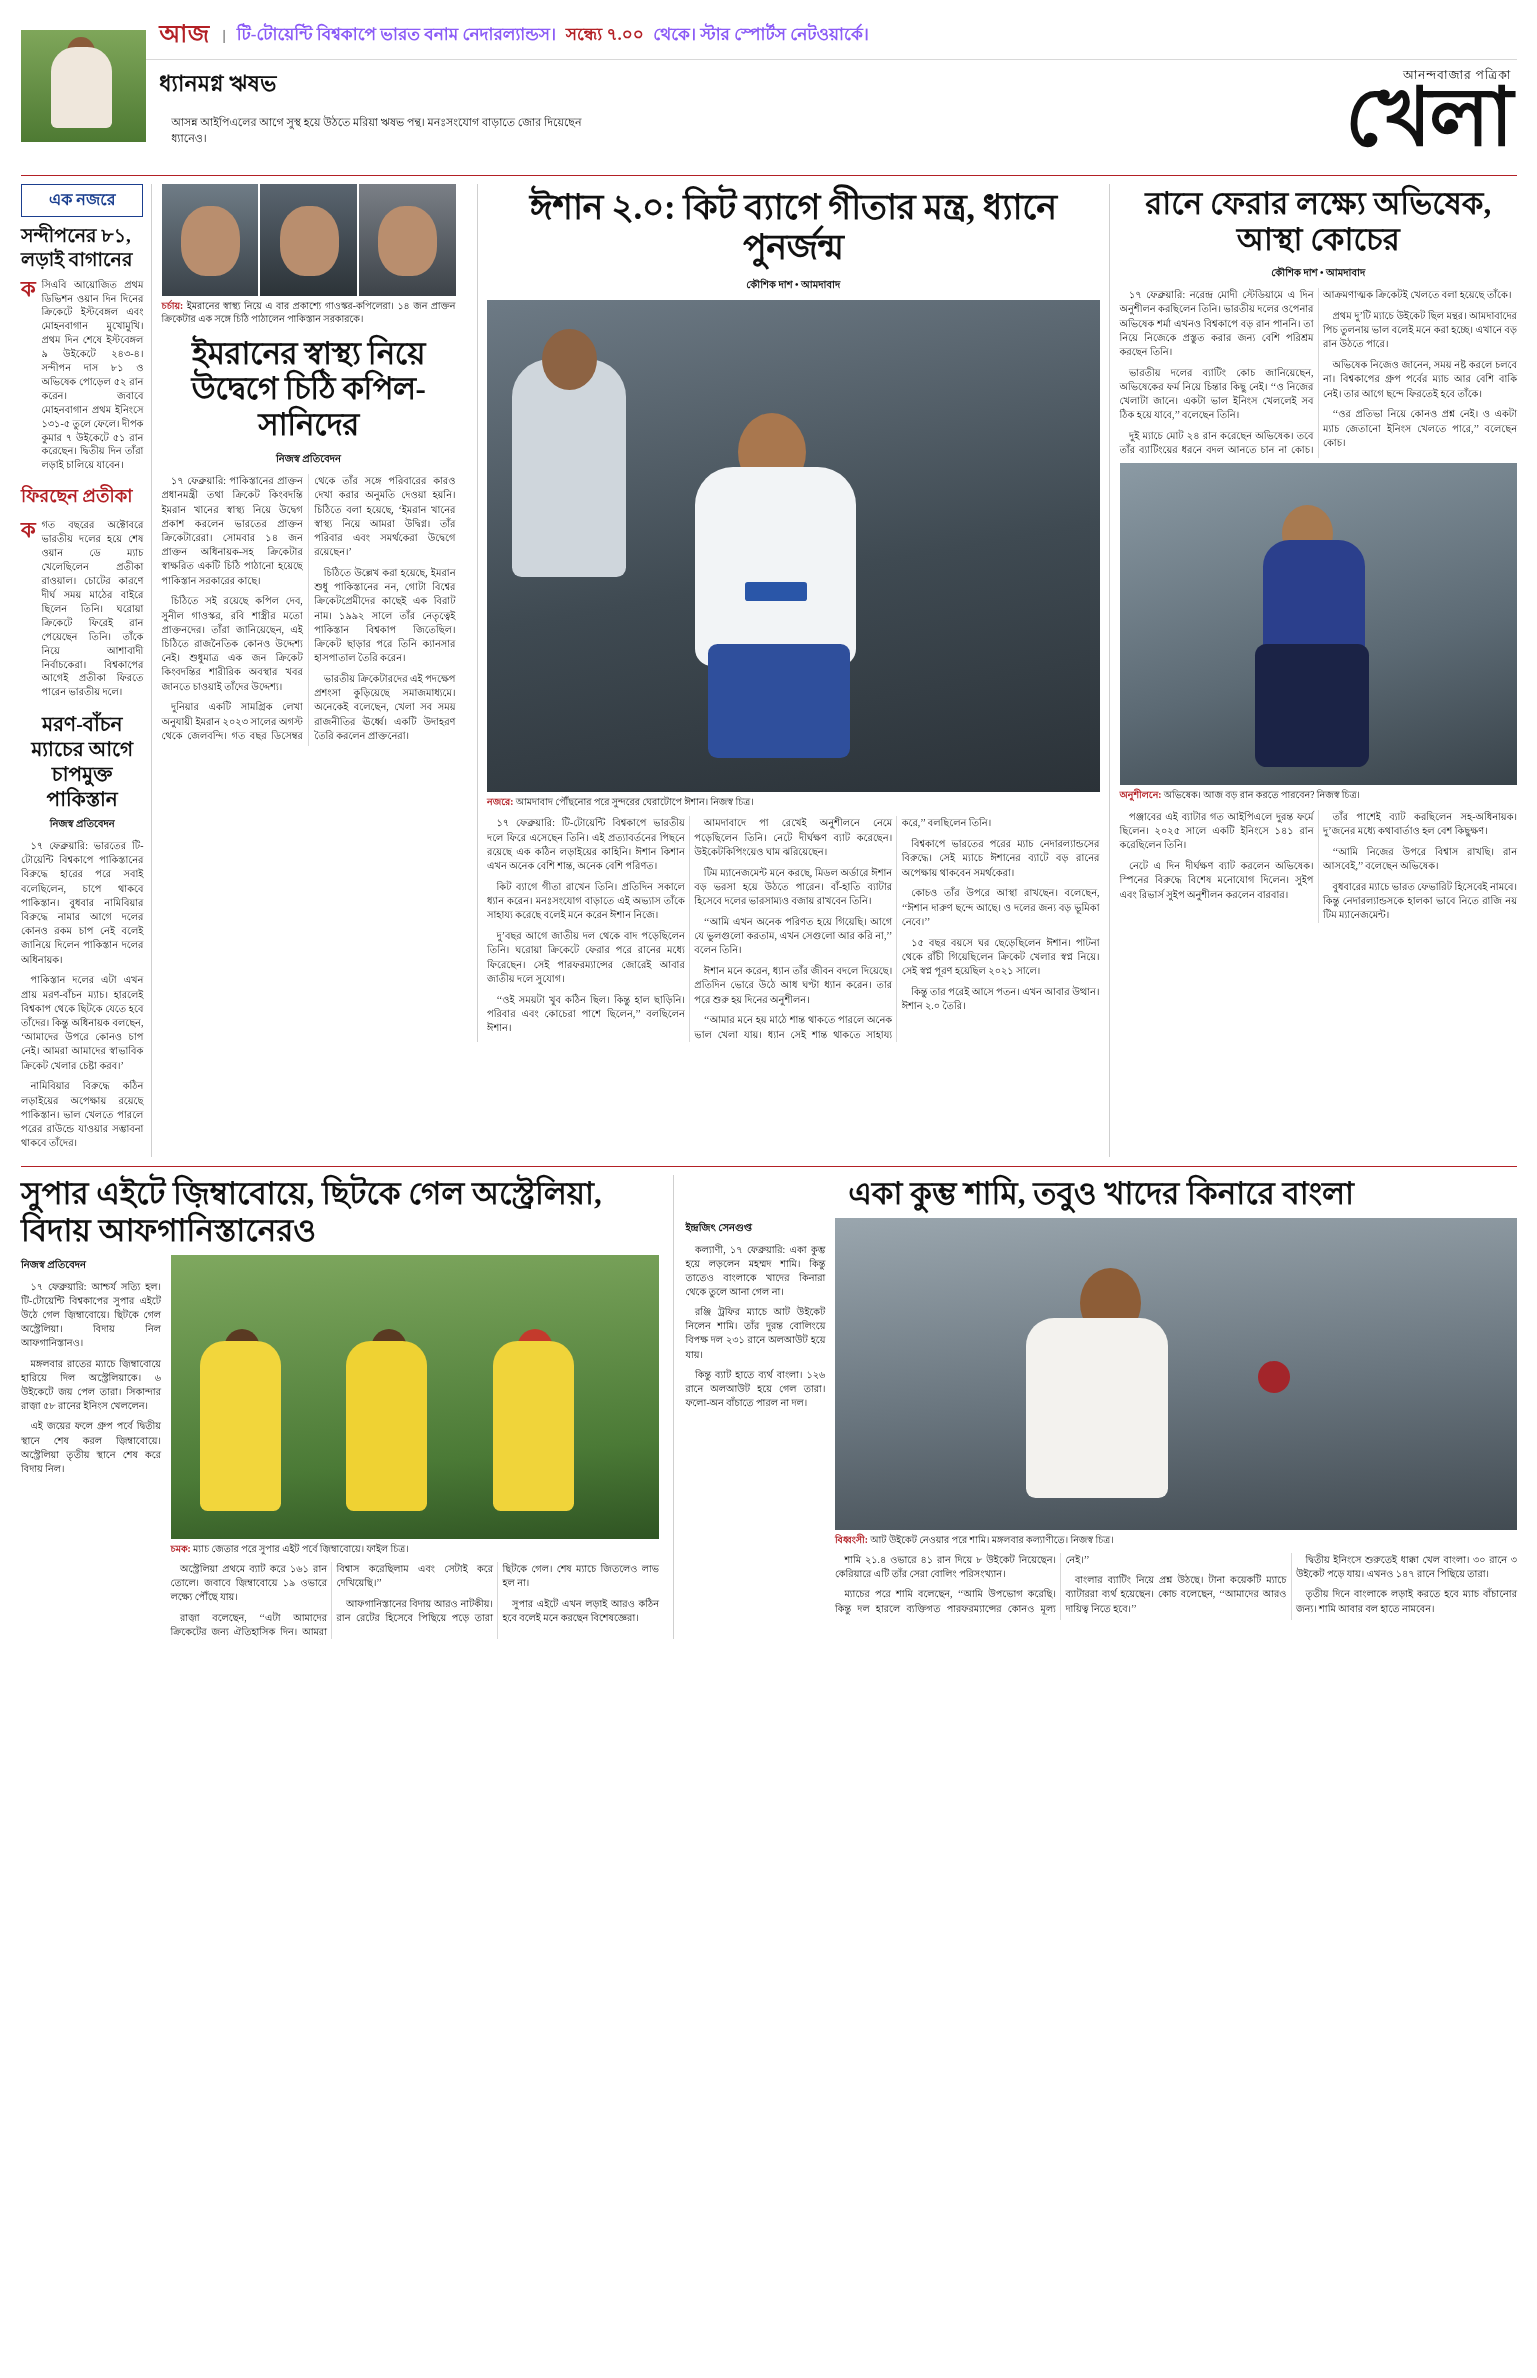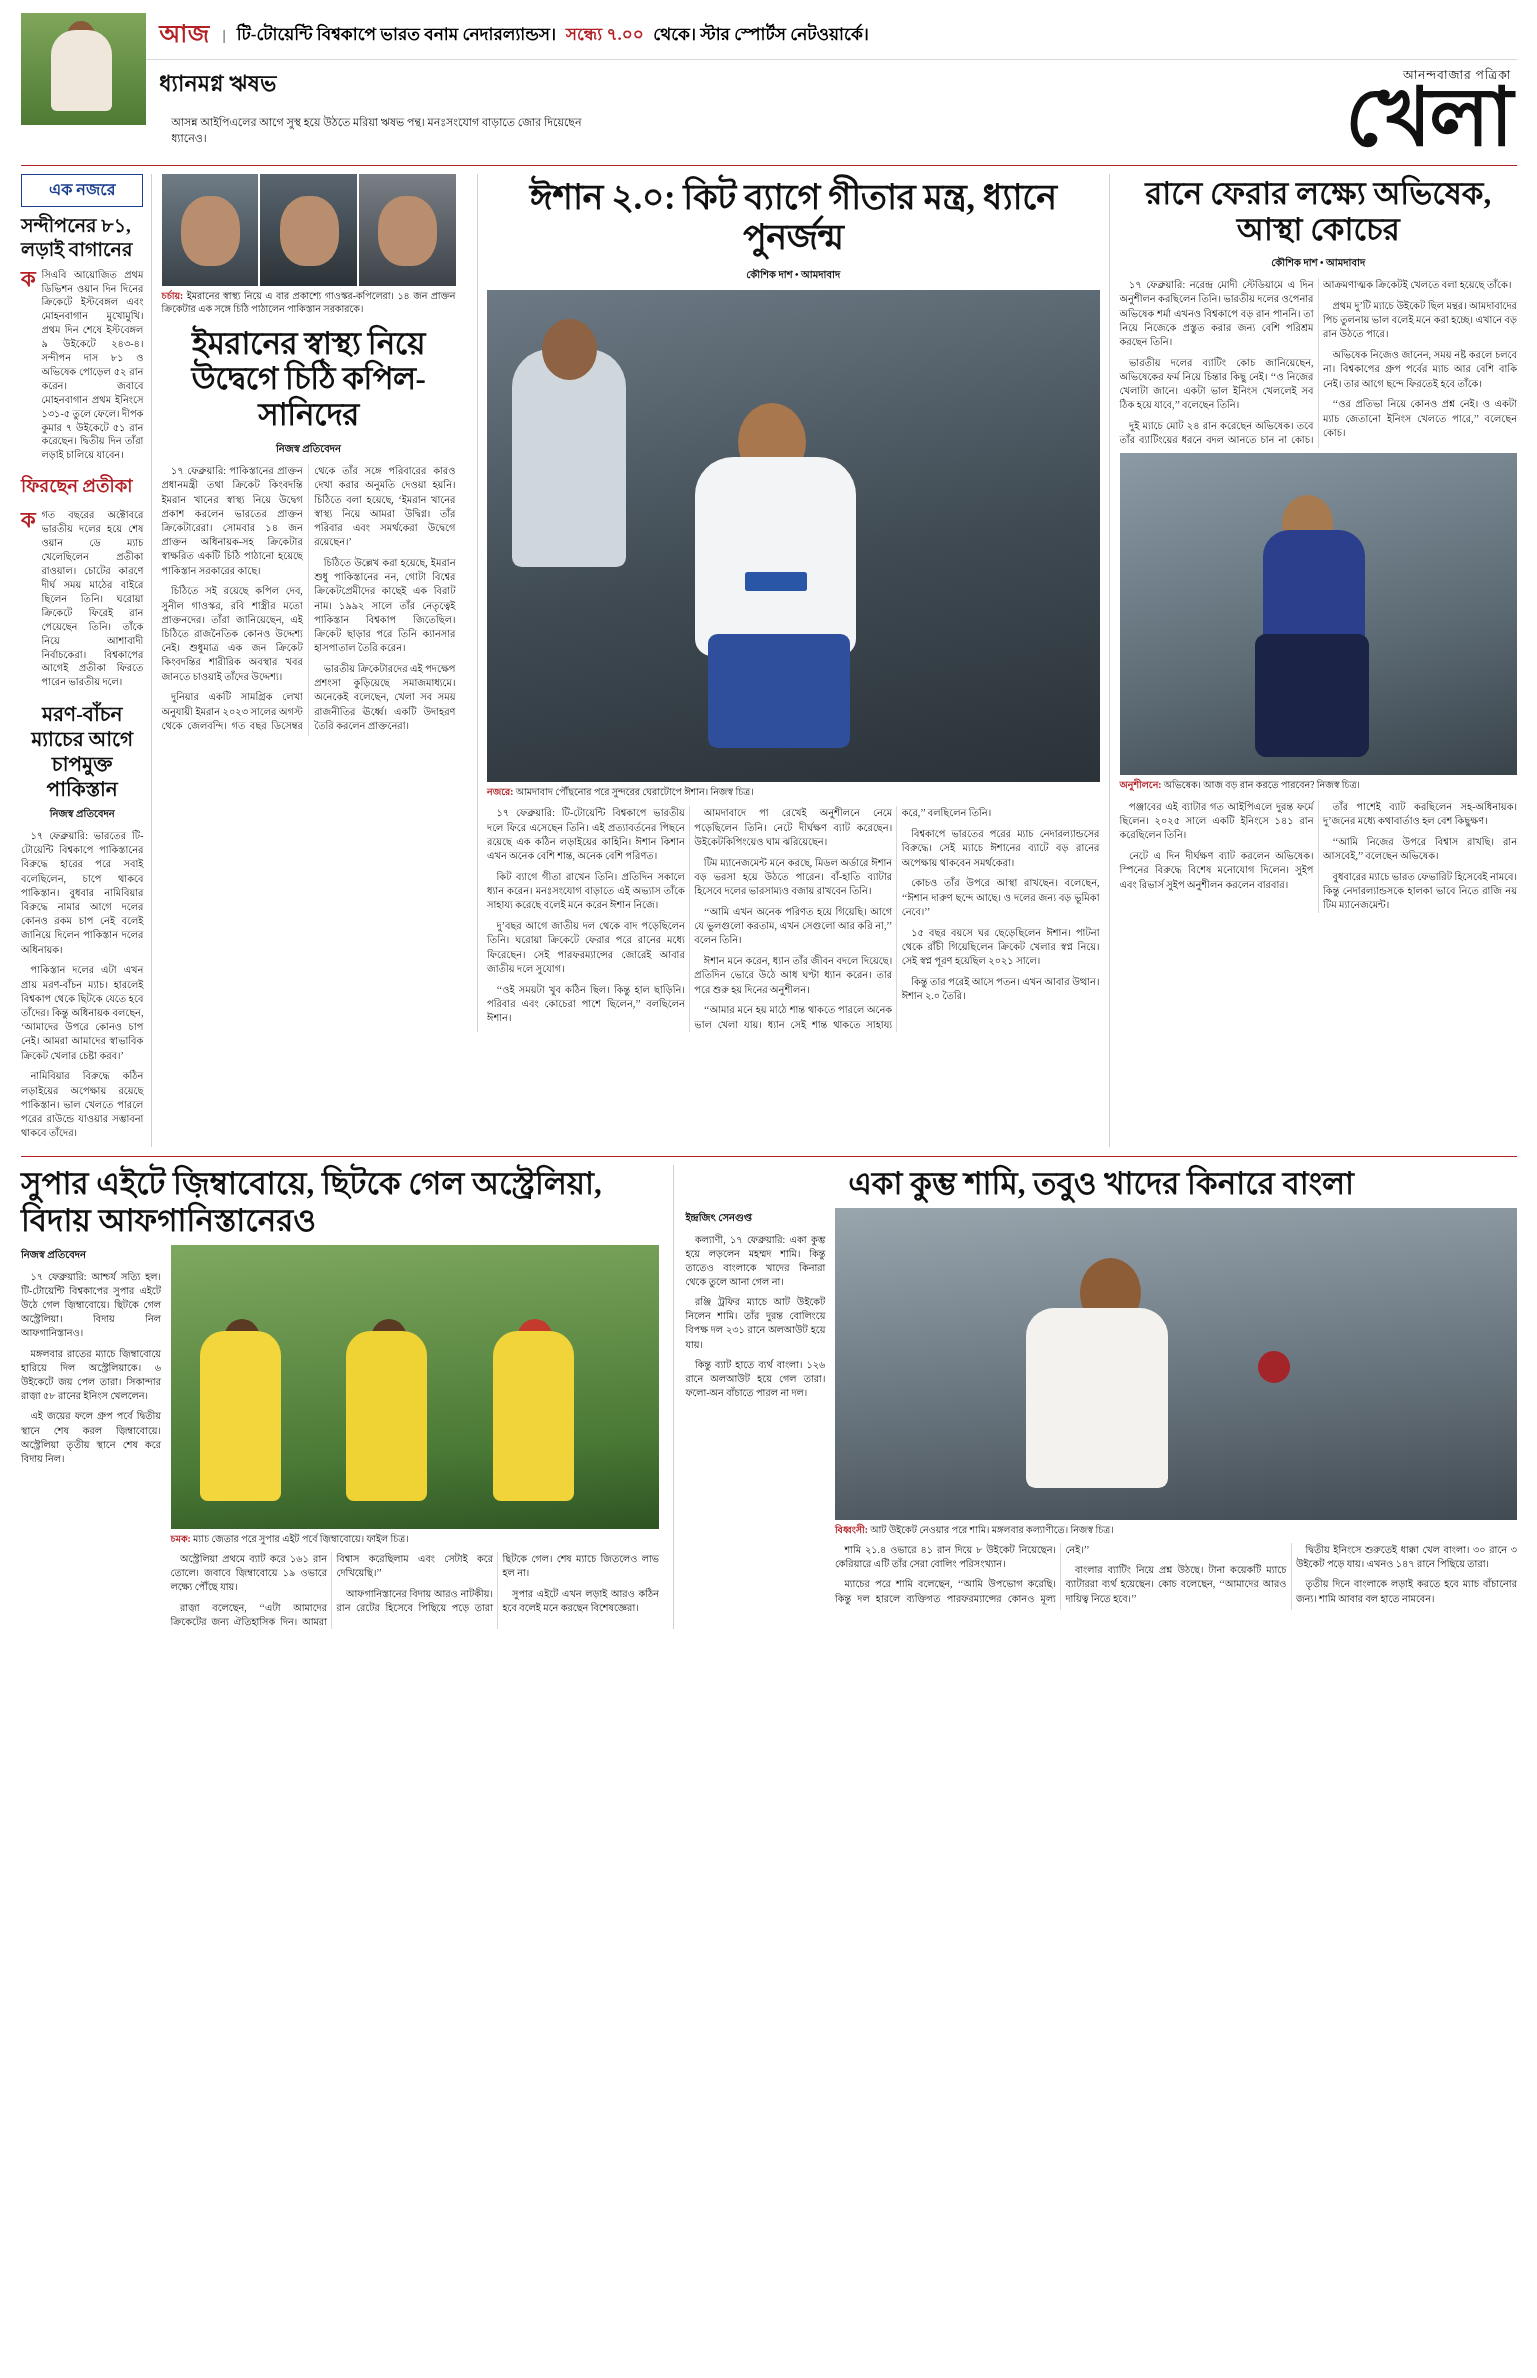--- a/index.html
+++ b/index.html
@@ -16,23 +16,23 @@
     width: 1538px;
     min-height: 2378px;
     padding: 13.2px 21px 9.5px 21px;
     background: #fff;
     position: relative;
   }
 
   
   .topstrip {
     display: flex;
-    align-items: flex-start;
+    align-items: center;
     border-bottom: 1.9px solid #b32025;
-    padding-bottom: 7px;
+    padding-bottom: 17px;
     min-height: 45px;
   }
   .topstrip-photo {
     width: 125px;
     height: 112px;
     background: linear-gradient(#7fa65a, #4e7a33);
     position: relative;
     overflow: hidden;
     flex: 0 0 125px;
   }
@@ -65,21 +65,21 @@
   .aaj-badge {
     color: #b32025;
     font-weight: bold;
     font-size: 24px;
     letter-spacing: 0.5px;
   }
   .aaj-sep { color: #999; font-size: 21px; }
   .aaj-text {
     font-size: 17px;
     font-weight: bold;
-    color: #000000;
+    color: #8b5cf6;
   }
   .aaj-time { color: #b32025; font-weight: bold; }
 
   .mastrow {
     display: flex;
     flex: 1;
     align-items: flex-start;
     padding-top: 5.7px;
   }
   .mast-teaser {

